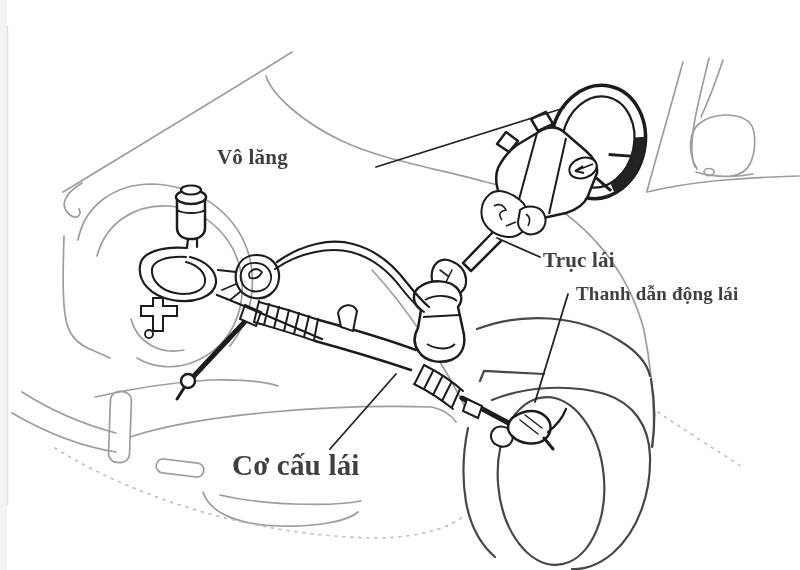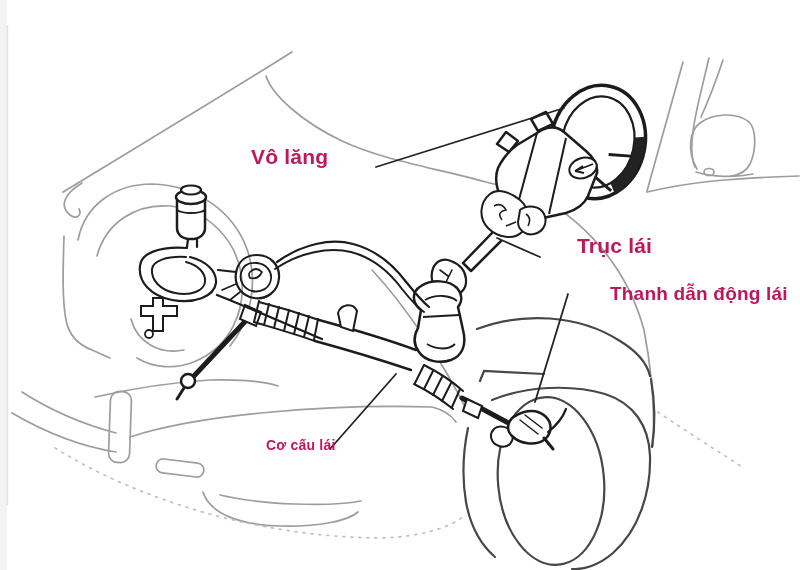--- a/index.html
+++ b/index.html
@@ -2,28 +2,28 @@
 <html><head>
 <meta charset="utf-8">
 <style>
   html,body{margin:0;padding:0;background:#ffffff;}
   #stage{
     position:relative;width:800px;height:570px;background:#ffffff;
     overflow:hidden;font-family:"Liberation Sans",sans-serif;
   }
   #art{position:absolute;left:0;top:0;filter:blur(.3px);}
   .lbl{
-    position:absolute;color:#be185d;font-weight:bold;
-    font-family:Liberation Sans, sans-serif;white-space:nowrap;
-    line-height:1.05;letter-spacing:.2px;margin-left:34px;
+    position:absolute;color:#404040;font-weight:bold;
+    font-family:Liberation Serif, serif;white-space:nowrap;
+    line-height:1.05;letter-spacing:.2px;
   }
   #lbl-steering-wheel {left:217px;top:146px;font-size:21px;}
-  #lbl-steering-column{left:543px;top:235px;font-size:21px;}
+  #lbl-steering-column{left:543px;top:249px;font-size:21px;}
   #lbl-steering-link  {left:576px;top:284px;font-size:19px;}
-  #lbl-steering-gear  {left:232px;top:438px;font-size:14px;}
+  #lbl-steering-gear  {left:232px;top:450px;font-size:29px;}
 </style>
 </head>
 <body>
 
 <div id="stage">
 
 <svg id="art" width="800" height="570" viewBox="0 0 800 570">
 
   <rect x="0" y="0" width="7" height="570" fill="#f3f3f3"></rect>
   <line x1="7.5" y1="25" x2="7.5" y2="505" stroke="#e2e2e2" stroke-width="1.5"></line>

